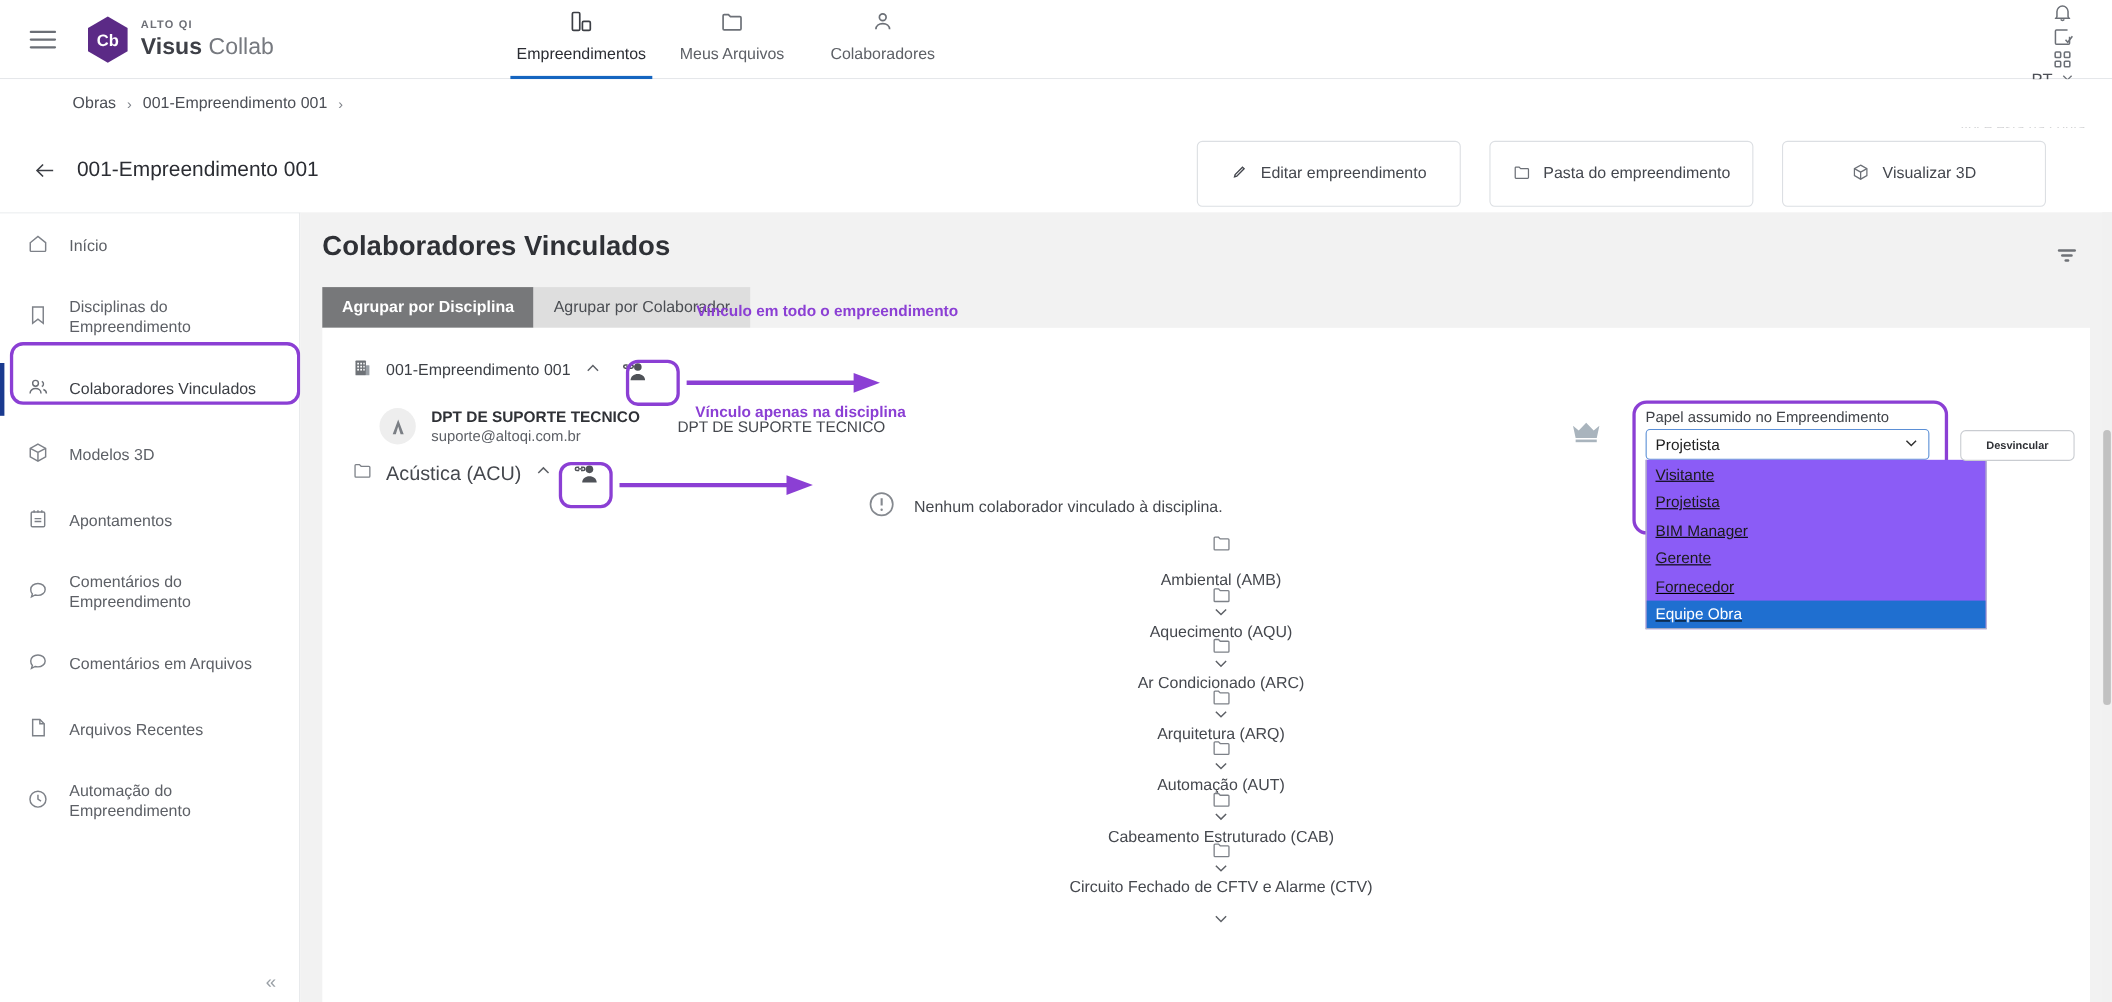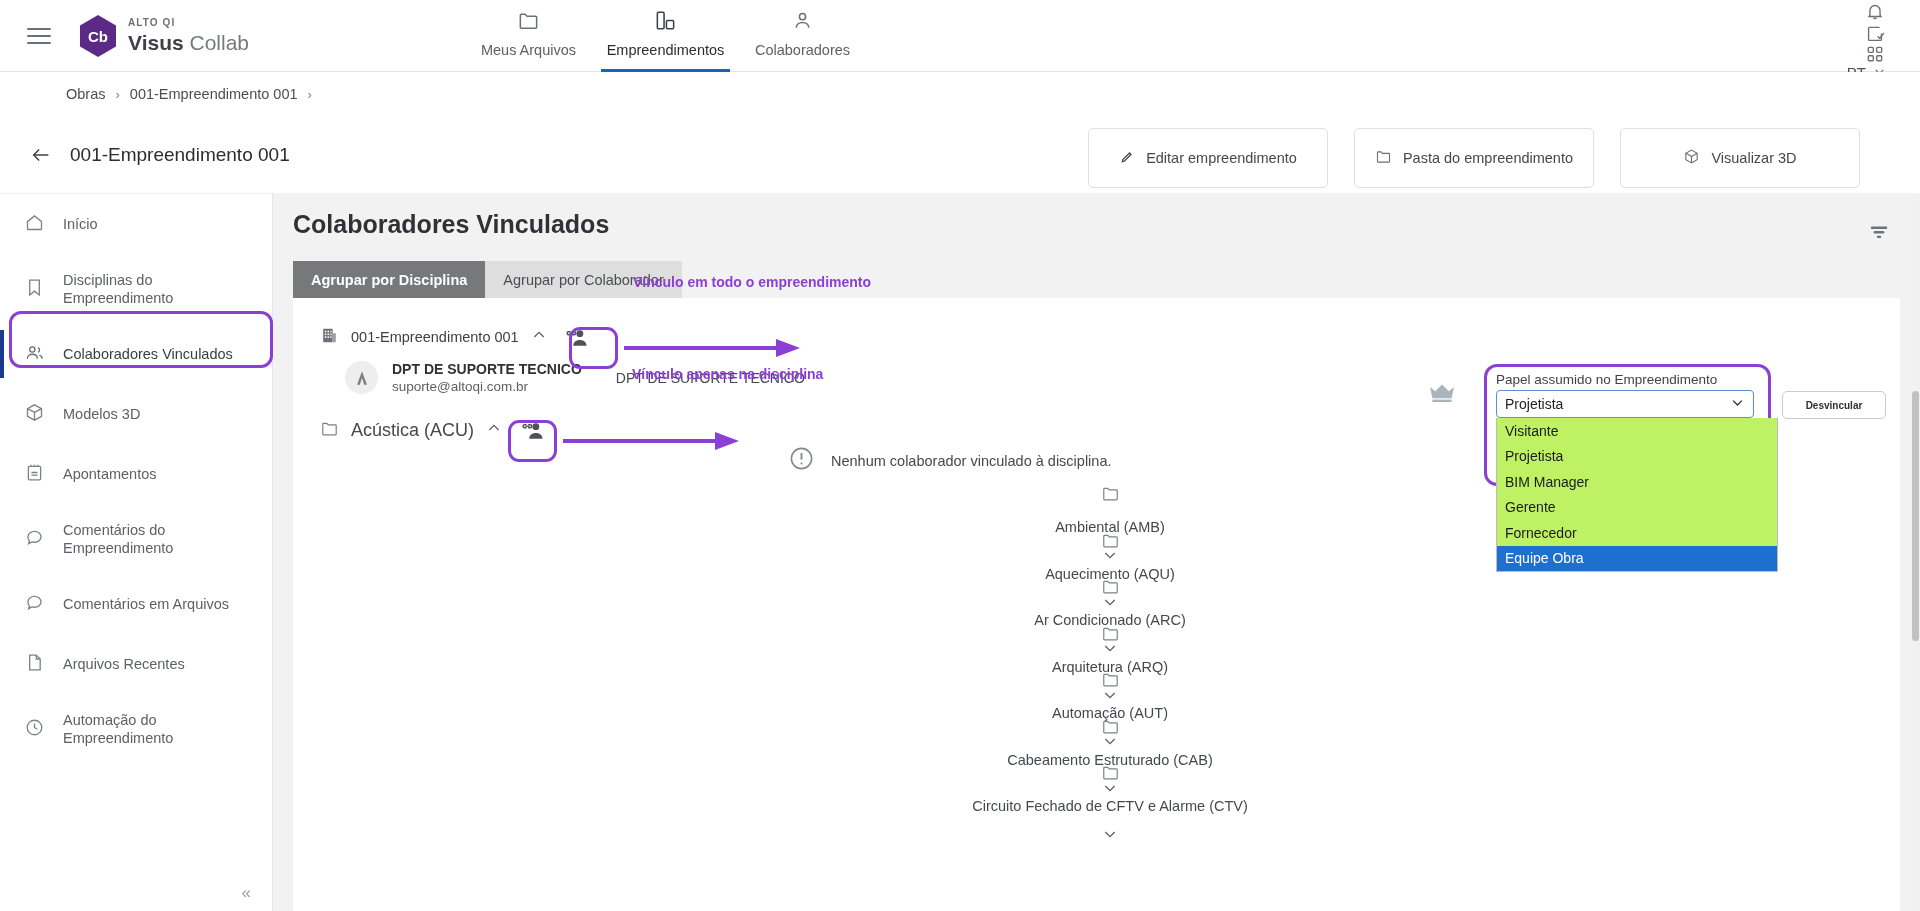--- a/index.html
+++ b/index.html
@@ -88,21 +88,21 @@
   .tabs { position:absolute; left: 20px; top: 68px; display:flex; }
   .tab { height: 37px; padding: 0 18px; display:flex; align-items:center; font-size:14.5px; cursor:pointer;
     background:#dedede; color:#4a4d52;}
   .tab.active { background:#77787a; color:#fff; font-weight:700; }
 
   .panel { position:absolute; left: 20px; top: 105px; right: 20px; bottom: 0; background:#fff; }
   .row-emp { position:absolute; left: 27px; top: 22px; height: 34px; display:flex; align-items:center; gap: 12px; }
   .row-emp .nm { font-size: 14.5px; color:#3c3f45; }
   .linkbtn { width: 36px; height: 34px; display:flex; align-items:center; justify-content:center; cursor:pointer; }
 
-  .person { position:absolute; left: 52px; top: 63px; display:flex; align-items:center; gap: 14px; }
+  .person { position:absolute; left: 52px; top: 73px; display:flex; align-items:center; gap: 14px; }
   .pavatar { width: 33px; height:33px; border-radius:50%; background:#eeeeee; display:flex;
      align-items:center; justify-content:center; }
   .pname { font-size: 14px; font-weight:700; color:#2f3136; }
   .pmail { font-size: 13.5px; color:#5d6066; margin-top:2px;}
   .pcompany { font-size: 14px; color:#45484e; margin-left: 20px; }
 
   .row-disc { position:absolute; left: 27px; top: 115px; height:34px; display:flex; align-items:center; gap:12px;}
   .row-disc .nm { font-size: 18px; color:#45484e; }
 
   .emptymsg { position:absolute; left: 495px; top: 147px; display:flex; align-items:center; gap: 16px; }
@@ -118,21 +118,21 @@
   .ann-arrow { position:absolute; pointer-events:none; }
 
   .rolebox { position:absolute; left: 1484px; top: 364px; width: 287px; height: 122px;
      border:3px solid #8b3fd4; border-radius: 13px; }
 
   .roleWrap { position:absolute; left: 1496px; top: 372px; width: 258px; }
   .roleLabel { font-size: 13.5px; color:#3f4248; margin-bottom: 3px; }
   .roleSelect { width: 258px; height: 28px; border: 1px solid #5b8fd6; border-radius: 4px;
      display:flex; align-items:center; justify-content:space-between; padding: 0 8px; background:#fff;
      font-size: 14px; color:#222; cursor:pointer; }
-  .roleOptions { width: 282px; border:1px solid #b9bcc0; border-top:none; background:#bef264; }
+  .roleOptions { width: 310px; border:1px solid #b9bcc0; border-top:none; background:#8b5cf6;text-decoration:underline; }
   .ropt { height: 25.5px; display:flex; align-items:center; padding-left: 8px; font-size: 14px; color:#1b1b1b; cursor:pointer;}
   .ropt.sel { background:#1f6fd0; color:#fff; }
 
   .unlink { position:absolute; left: 1782px; top: 391px; width: 104px; height: 28px;
      border:1px solid #c9ccd1; border-radius: 5px; background:#fff; display:flex; align-items:center;
      justify-content:center; font-size: 10px; font-weight:700; color:#2f3136; cursor:pointer; }
 
   .crown { position:absolute; left: 1428px; top: 381px; }
 
   .scrollbar { position:absolute; right: 0; top: 193px; width: 9px; height: 718px; background:#f1f1f1; }
@@ -158,36 +158,36 @@
     <div class="brandtext">
       <div class="small">ALTO QI</div>
       <div class="big">
         <b>Visus</b>
         <span>Collab</span>
       </div>
     </div>
   </div>
 
   <div class="navtabs">
-    <div class="navtab">
-      <span>
-        <svg width="23" height="23" viewBox="0 0 24 24" fill="none" stroke="#6c7077" stroke-width="1.6">
-          <path d="M3.5 19V6.5a1 1 0 0 1 1-1h4l2 2h9a1 1 0 0 1 1 1V19a1 1 0 0 1-1 1h-15a1 1 0 0 1-1-1z"></path>
-        </svg>
-      </span>
-      <span class="lbl">Meus Arquivos</span>
-    </div>
     <div class="navtab active">
       <span>
         <svg width="23" height="23" viewBox="0 0 24 24" fill="none" stroke="#3c3f45" stroke-width="1.6">
           <rect x="3.5" y="3.5" width="7" height="17" rx="1.2"></rect>
           <rect x="13" y="12" width="7.5" height="8.5" rx="1.2"></rect>
         </svg>
       </span>
       <span class="lbl">Empreendimentos</span>
+    </div>
+    <div class="navtab">
+      <span>
+        <svg width="23" height="23" viewBox="0 0 24 24" fill="none" stroke="#6c7077" stroke-width="1.6">
+          <path d="M3.5 19V6.5a1 1 0 0 1 1-1h4l2 2h9a1 1 0 0 1 1 1V19a1 1 0 0 1-1 1h-15a1 1 0 0 1-1-1z"></path>
+        </svg>
+      </span>
+      <span class="lbl">Meus Arquivos</span>
     </div>
     <div class="navtab">
       <span>
         <svg width="23" height="23" viewBox="0 0 24 24" fill="none" stroke="#6c7077" stroke-width="1.6">
           <circle cx="12" cy="8" r="3.2"></circle>
           <path d="M5.5 19.5c0-3.4 2.9-5.5 6.5-5.5s6.5 2.1 6.5 5.5"></path>
         </svg>
       </span>
       <span class="lbl">Colaboradores</span>
     </div>

